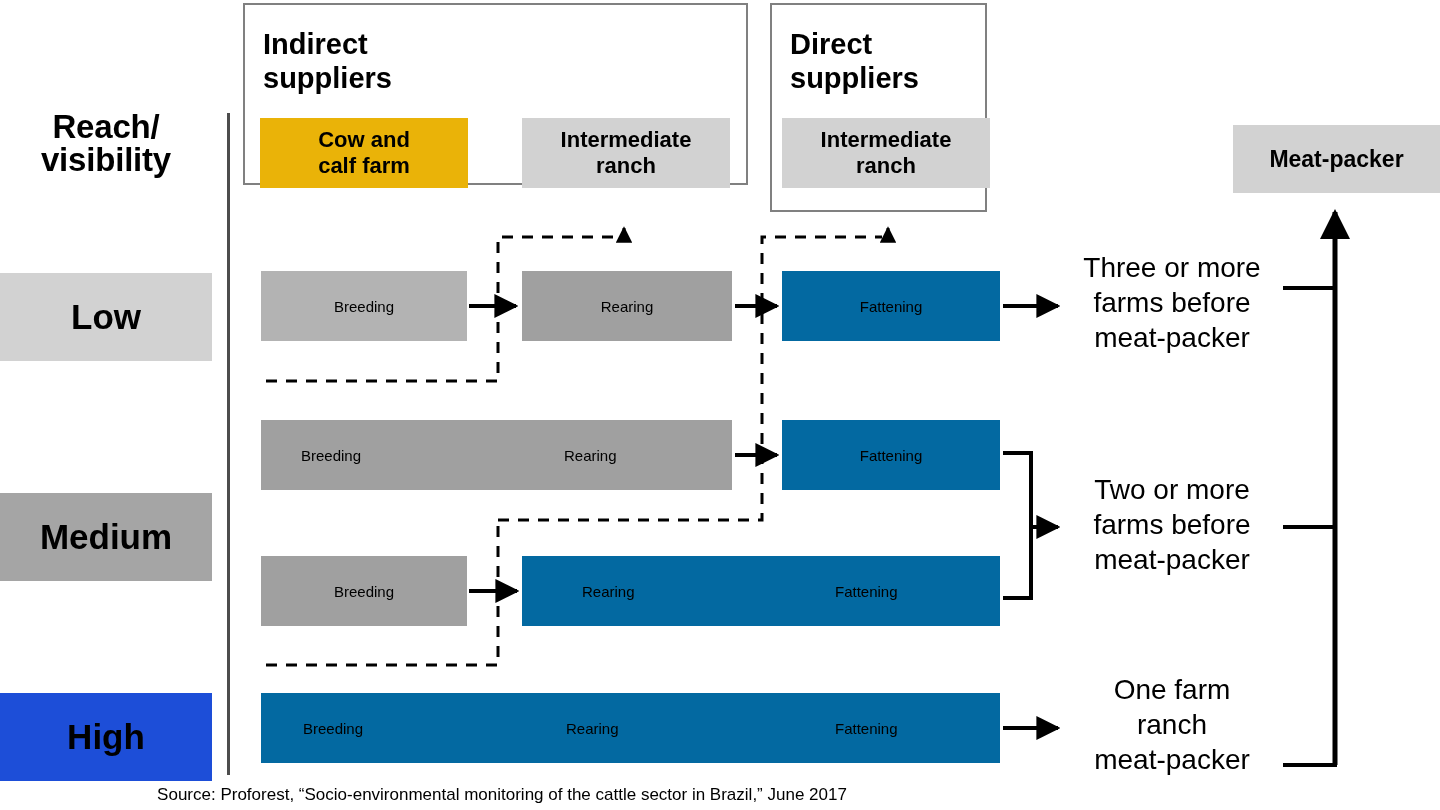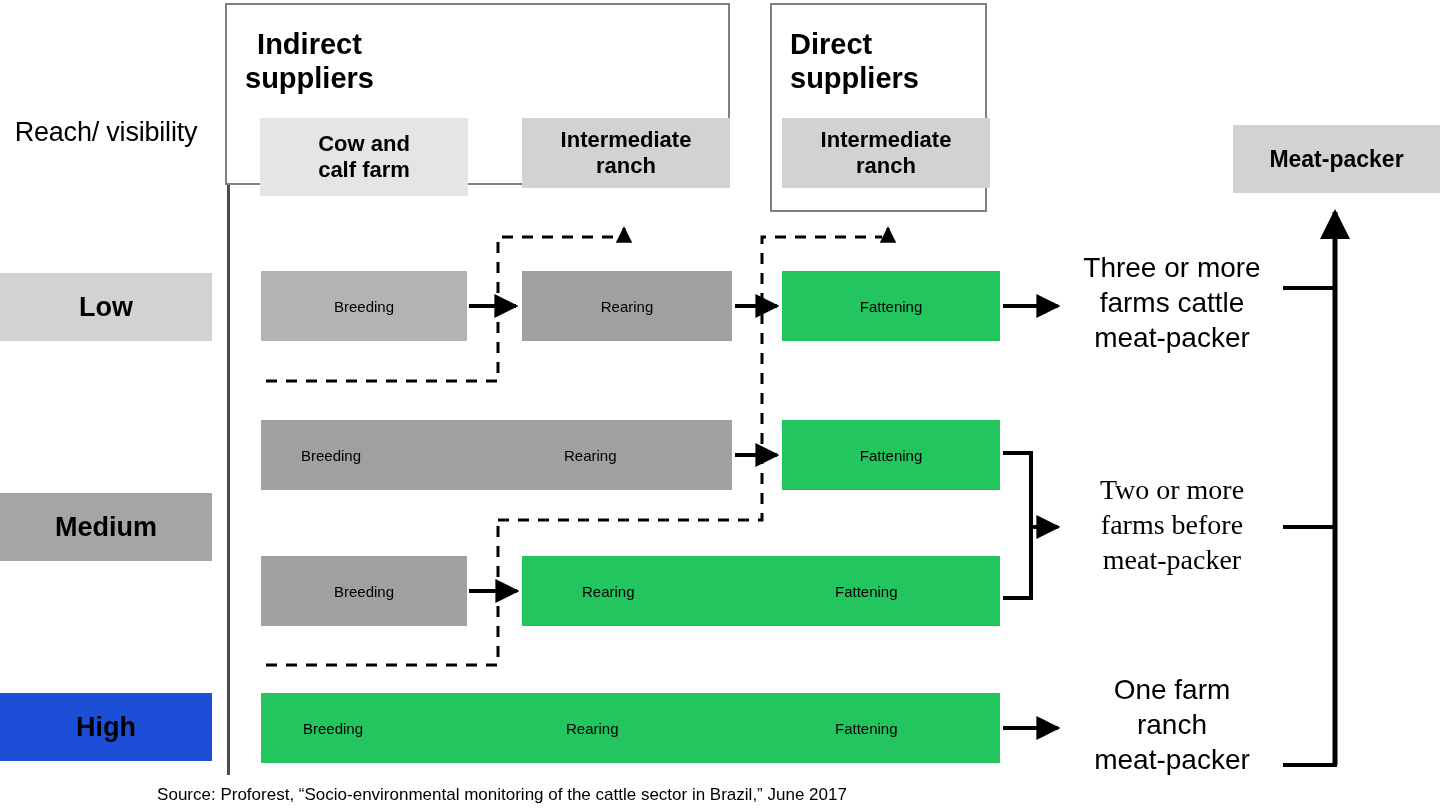--- a/index.html
+++ b/index.html
@@ -18,83 +18,83 @@
   #stage {
     position: absolute;
     left: 0; top: 0;
     width: 1440px;
     height: 810px;
   }
   .abs { position: absolute; box-sizing: border-box; }
 
   
   .axis-title {
-    left: 0; top: 116px; width: 212px;
-    text-align: center;
-    font-weight: normal;
-    font-size: 27px;
+    left: 0; top: 110px; width: 212px;
+    text-align: center;
+    font-weight: bold;
+    font-size: 33px;
     line-height: 33px;
     letter-spacing: -0.2px;
   }
   .axis-band {
-    left: 0; width: 212px; height: 68px;
+    left: 0; width: 212px; height: 88px;
     display: flex; align-items: center; justify-content: center;
     font-weight: bold;
-    font-size: 27px;
+    font-size: 35px;
   }
   .axis-low    { top: 273px; background: #d2d2d2; }
   .axis-medium { top: 493px; background: #a5a5a5; }
   .axis-high   { top: 693px; background: #1d4ed8; }
 
   .divider {
     left: 227px; top: 113px; width: 3px; height: 662px;
     background: #4d4d4d;
   }
 
   
   .panel {
     border: 2px solid #808080;
     background: #ffffff;
   }
-  .panel-indirect { left: 225px; top: 3px; width: 505px; height: 182px; text-align: center; }
+  .panel-indirect { left: 243px; top: 3px; width: 505px; height: 182px; }
   .panel-direct   { left: 770px; top: 3px; width: 217px; height: 209px; }
   .panel-title {
     position: absolute;
     left: 18px; top: 22px;
     font-weight: bold;
     font-size: 29px;
     line-height: 34px;
     white-space: pre-line;
   }
 
   
   .chip {
     display: flex; align-items: center; justify-content: center;
     text-align: center;
     font-weight: bold;
     font-size: 22px;
     line-height: 26px;
     white-space: pre-line;
   }
-  .chip-cowcalf { left: 260px; top: 118px; width: 208px; height: 78px; background: #e5e5e5; }
+  .chip-cowcalf { left: 260px; top: 118px; width: 208px; height: 70px; background: #eab308; }
   .chip-ranch-i { left: 522px; top: 118px; width: 208px; height: 70px; background: #d2d2d2; }
   .chip-ranch-d { left: 782px; top: 118px; width: 208px; height: 70px; background: #d2d2d2; }
   .chip-meat    { left: 1233px; top: 125px; width: 207px; height: 68px; background: #d2d2d2; font-size: 23px; }
 
   
   .stagebox {
     display: flex; align-items: center;
     font-weight: normal;
     font-size: 15px;
     color: #000;
   }
   .stagebox span { position: absolute; }
   .tone-light { background: #b3b3b3; }
   .tone-mid   { background: #a0a0a0; }
-  .tone-dark  { background: #22c55e; }
+  .tone-dark  { background: #0369a1; }
 
   
   .r1-breed { left: 261px; top: 271px; width: 206px; height: 70px; }
   .r1-rear  { left: 522px; top: 271px; width: 210px; height: 70px; }
   .r1-fat   { left: 782px; top: 271px; width: 218px; height: 70px; }
 
   
   .r2-br    { left: 261px; top: 420px; width: 471px; height: 70px; }
   .r2-fat   { left: 782px; top: 420px; width: 218px; height: 70px; }
 
@@ -106,21 +106,21 @@
   .r4-all   { left: 261px; top: 693px; width: 739px; height: 70px; }
 
   
   .outcome {
     text-align: center;
     font-size: 28px;
     line-height: 35px;
     white-space: pre-line;
   }
   .out-three { left: 1063px; top: 250px; width: 218px; }
-  .out-two   { left: 1063px; top: 472px; width: 218px; font-family: Liberation Serif, serif; }
+  .out-two   { left: 1063px; top: 472px; width: 218px; }
   .out-one   { left: 1063px; top: 672px; width: 218px; }
 
   
   .source {
     left: 2px; top: 784px; width: 1000px;
     font-size: 17px;
     line-height: 22px;
     text-align: center;
   }
 
@@ -195,21 +195,21 @@
     <span style="left:313px;">Fattening</span>
   </div>
 
   <div class="abs stagebox tone-dark r4-all">
     <span style="left:42px;">Breeding</span>
     <span style="left:305px;">Rearing</span>
     <span style="left:574px;">Fattening</span>
   </div>
 
   <div class="abs outcome out-three">Three or more
-farms cattle
+farms before
 meat-packer</div>
   <div class="abs outcome out-two">Two or more
 farms before
 meat-packer</div>
   <div class="abs outcome out-one">One farm
 ranch
 meat-packer</div>
 
   <svg class="overlay" viewBox="0 0 1440 810">
     <defs>

